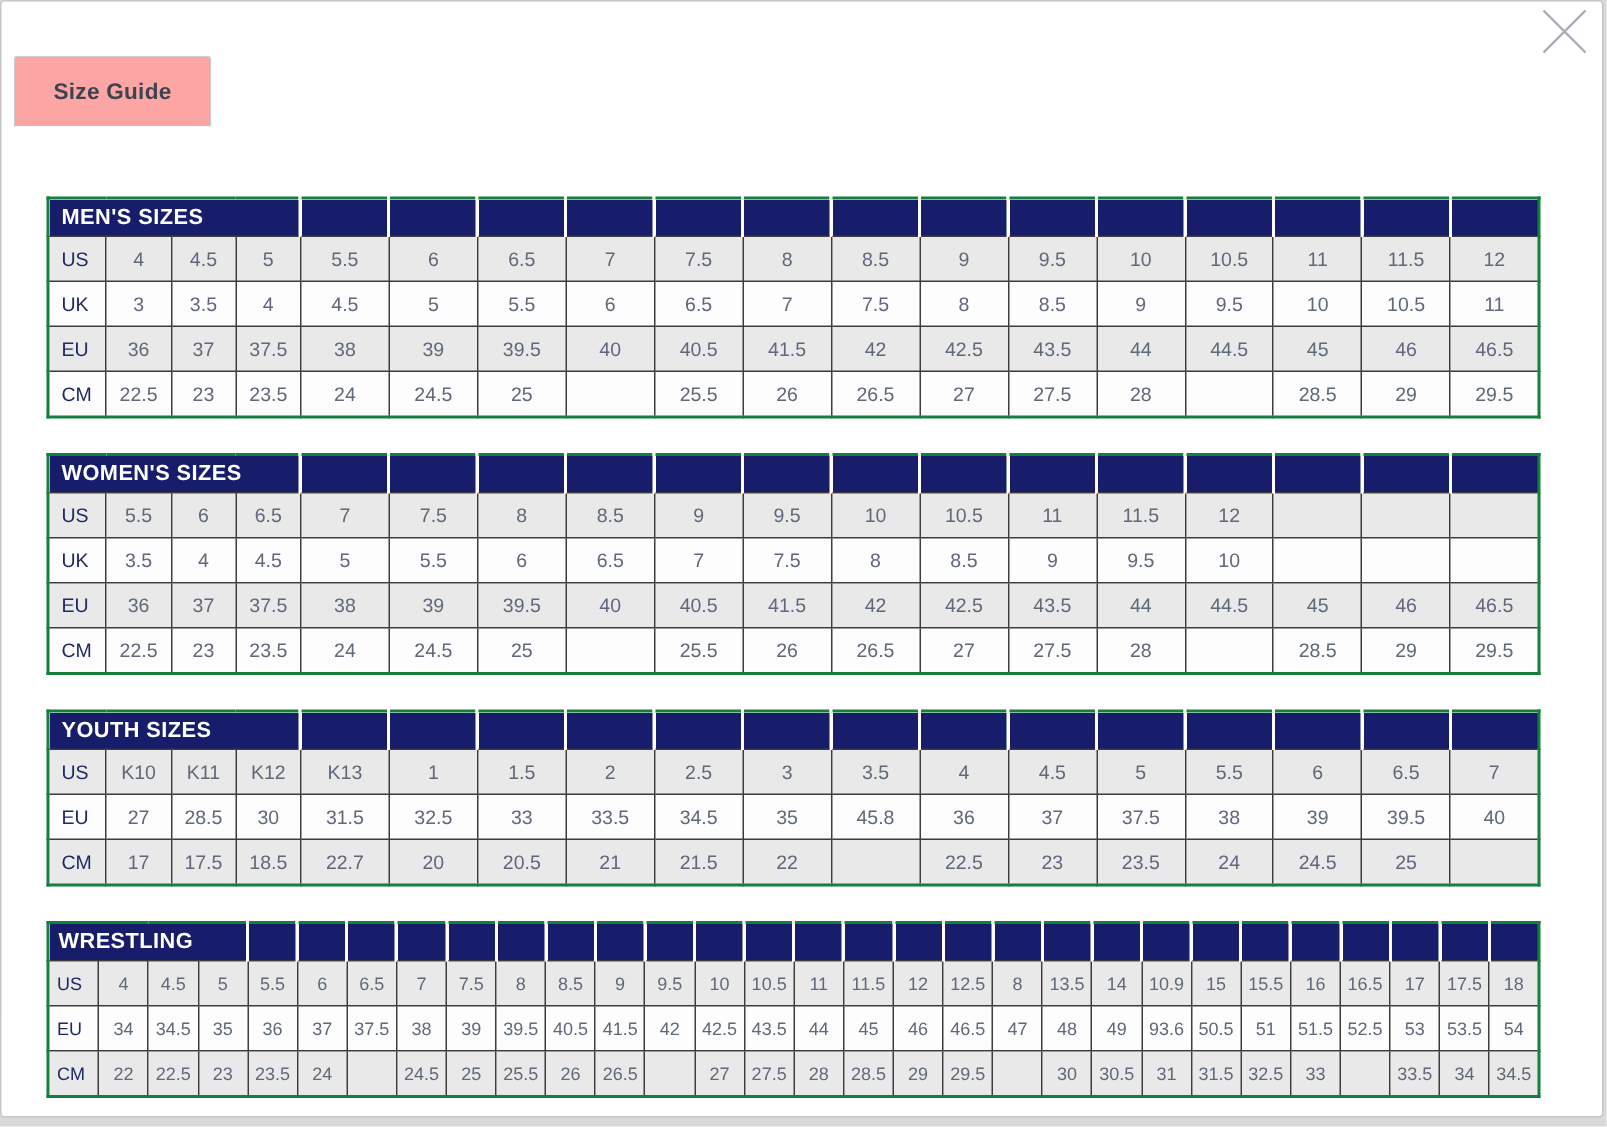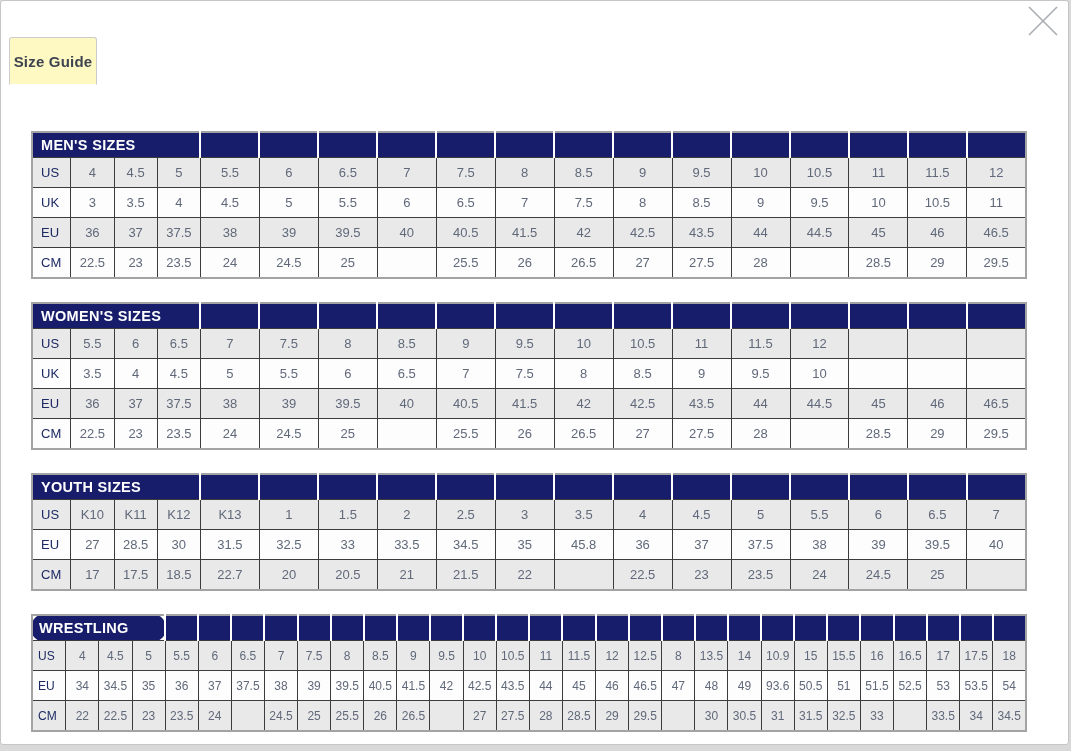--- a/index.html
+++ b/index.html
@@ -33,22 +33,22 @@
   .tab{
     box-sizing:border-box;
     height:48px;
     display:flex;align-items:center;justify-content:center;
     font-size:15px;font-weight:bold;color:#3e4350;
     letter-spacing:.2px;
     cursor:pointer;
     border-radius:3px 3px 0 0;
   }
   .tab.active{
-    width:88px;
-    background:#fef9c3;
+    width:132px;
+    background:#fca5a5;
     border:1px solid #cccccc;
     border-bottom:1px solid #ffffff;
     z-index:2;
     text-align:right;
   }
   .tab.inactive{
     width:124px;
     height:42px;
     background:linear-gradient(100deg,#dedede 0%,#f2f2f2 28%,#fdfdfd 60%,#ffffff 100%);
     border:1px solid #d8d8d8;
@@ -56,21 +56,21 @@
     z-index:1;
   }
   .tables-area{
     position:absolute;left:30px;top:130px;width:996px;
   }
   table.sizes{
     width:996px;
     border-collapse:collapse;
     table-layout:fixed;
     margin-bottom:23px;
-    border:2px solid #a3a3a3;
+    border:2px solid #15803d;
   }
   table.sizes th, table.sizes td{
     border:1px solid #3c3c3c;
     text-align:center;
     vertical-align:middle;
     font-size:13px;
     height:29px;
     padding:0 1px;
     overflow:hidden;
     white-space:nowrap;
@@ -94,21 +94,21 @@
     color:#1d2a63;
     font-weight:normal;
     text-align:left;
     padding-left:8px;
   }
   table.sizes td{ color:#60697a; }
   table.sizes tr.shade td, table.sizes tr.shade th{ background:#e9e9e9; }
   table.sizes tr.plain td, table.sizes tr.plain th{ background:#fdfdfd; }
   table.wrestling th, table.wrestling td{ font-size:12px; padding:0; }
   table.wrestling tbody th{ padding-left:5px; }
-  table.wrestling thead th.title{ padding-left:6px;border-radius:10px; }
+  table.wrestling thead th.title{ padding-left:6px; }
 </style>
 </head>
 <body>
 
 <div class="modal">
 
   <button class="close-btn" aria-label="Close">
     <span>
       <svg width="38" height="38" viewBox="0 0 38 38">
         <line x1="5" y1="4" x2="33" y2="32" stroke="#a9adb3" stroke-width="1.6"></line>

